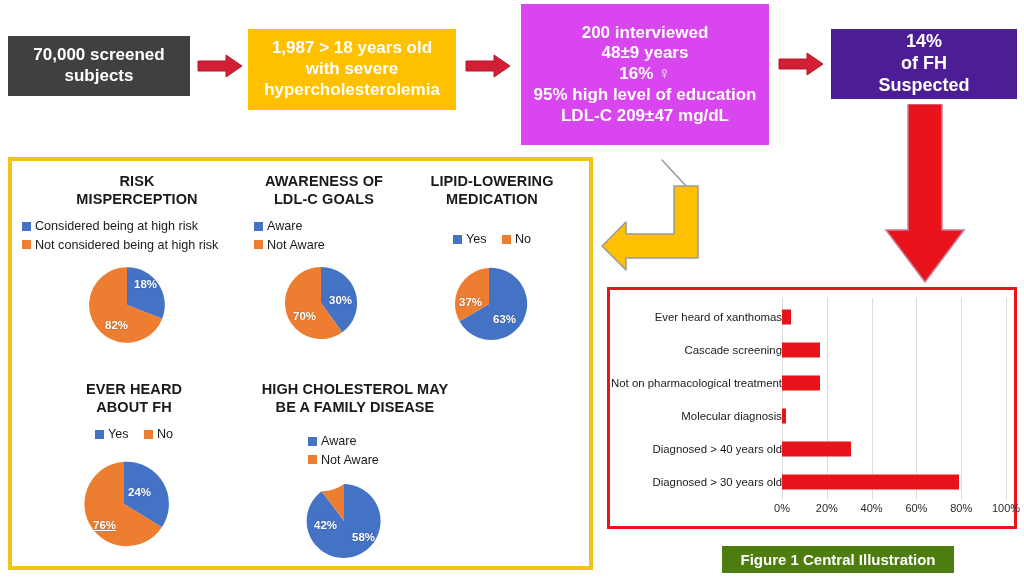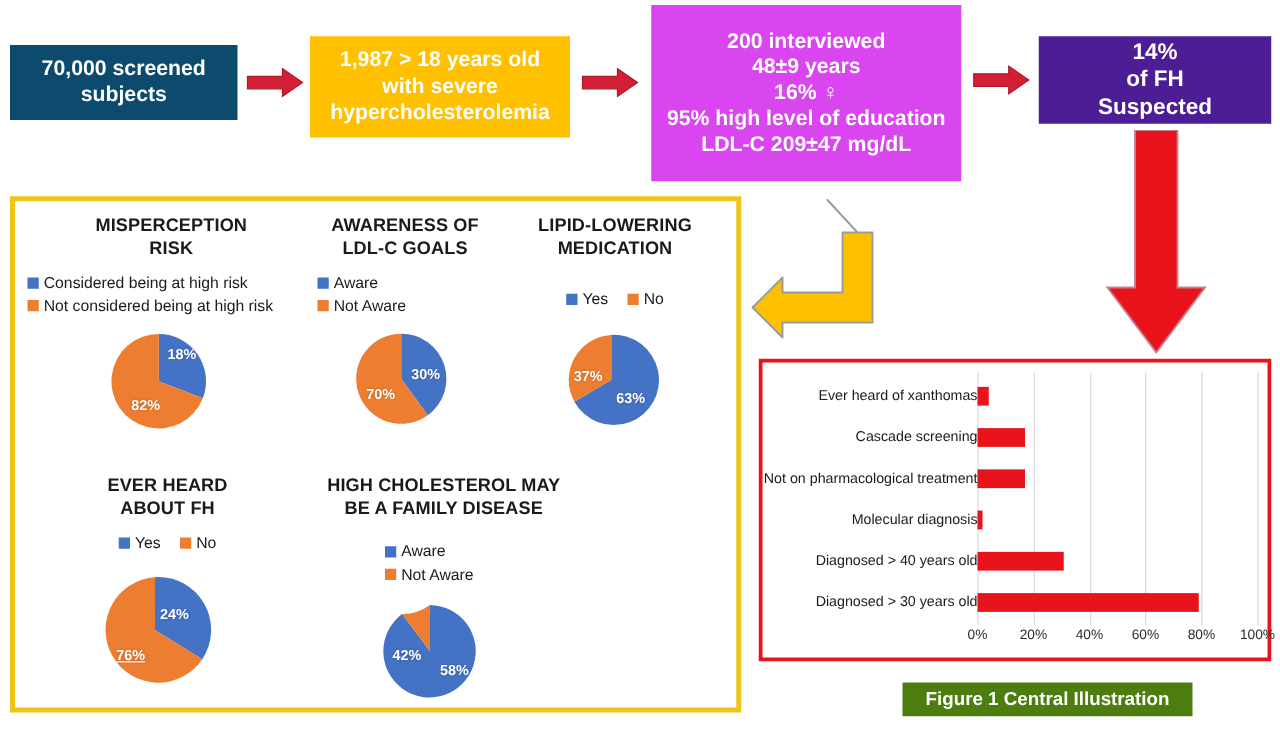--- a/index.html
+++ b/index.html
@@ -28,21 +28,21 @@
     color: #ffffff;
     font-weight: bold;
     line-height: 1.22;
     box-sizing: border-box;
     padding: 4px 6px;
   }
   .flowbox span { display: block; width: 100%; }
 
   #box-screened {
     left: 8px;  top: 36px;  width: 182px; height: 60px;
-    background: #0c4a6e;
+    background: #404040;
     font-size: 17px;
   }
   #box-severe {
     left: 248px; top: 29px; width: 208px; height: 81px;
     background: #FFC000;
     font-size: 17px;
   }
   #box-interviewed {
     left: 521px; top: 4px;  width: 248px; height: 141px;
     background: #d946ef;
@@ -253,22 +253,22 @@
   </svg>
 
   <svg id="arrow-bent" viewBox="0 0 112 122">
     <path d="M62,4 L86,30 L74,30 L74,78 L26,78 L26,66 L2,90 L26,114 L26,102 L98,102 L98,30 L86,30 L62,4 Z" fill="#FFC000" stroke="#9a9a9a" stroke-width="1.5" stroke-linejoin="round"></path>
   </svg>
 
   <div id="panel-pies">
 
     <div class="pie-card" style="left:10px; top:12px; width:230px;">
       <div class="pie-title">
+        <div>RISK</div>
         <div>MISPERCEPTION</div>
-        <div>RISK</div>
       </div>
       <div class="pie-legend">
         <span class="li"><i class="swatch sw-blue"></i><span>Considered being at high risk</span></span>
         <span class="li"><i class="swatch sw-orange"></i><span>Not considered being at high risk</span></span>
       </div>
       <div class="pie-wrap" style="width:86px;height:86px;margin-left:62px;">
         <svg viewBox="0 0 100 100" width="86" height="86">
           <path d="M50,50 L50,6 A44,44 0 0,1 91.0,65.9 Z" fill="#4472C4"></path>
           <path d="M50,50 L91.0,65.9 A44,44 0 1,1 50,6 Z" fill="#ED7D31"></path>
         </svg>

